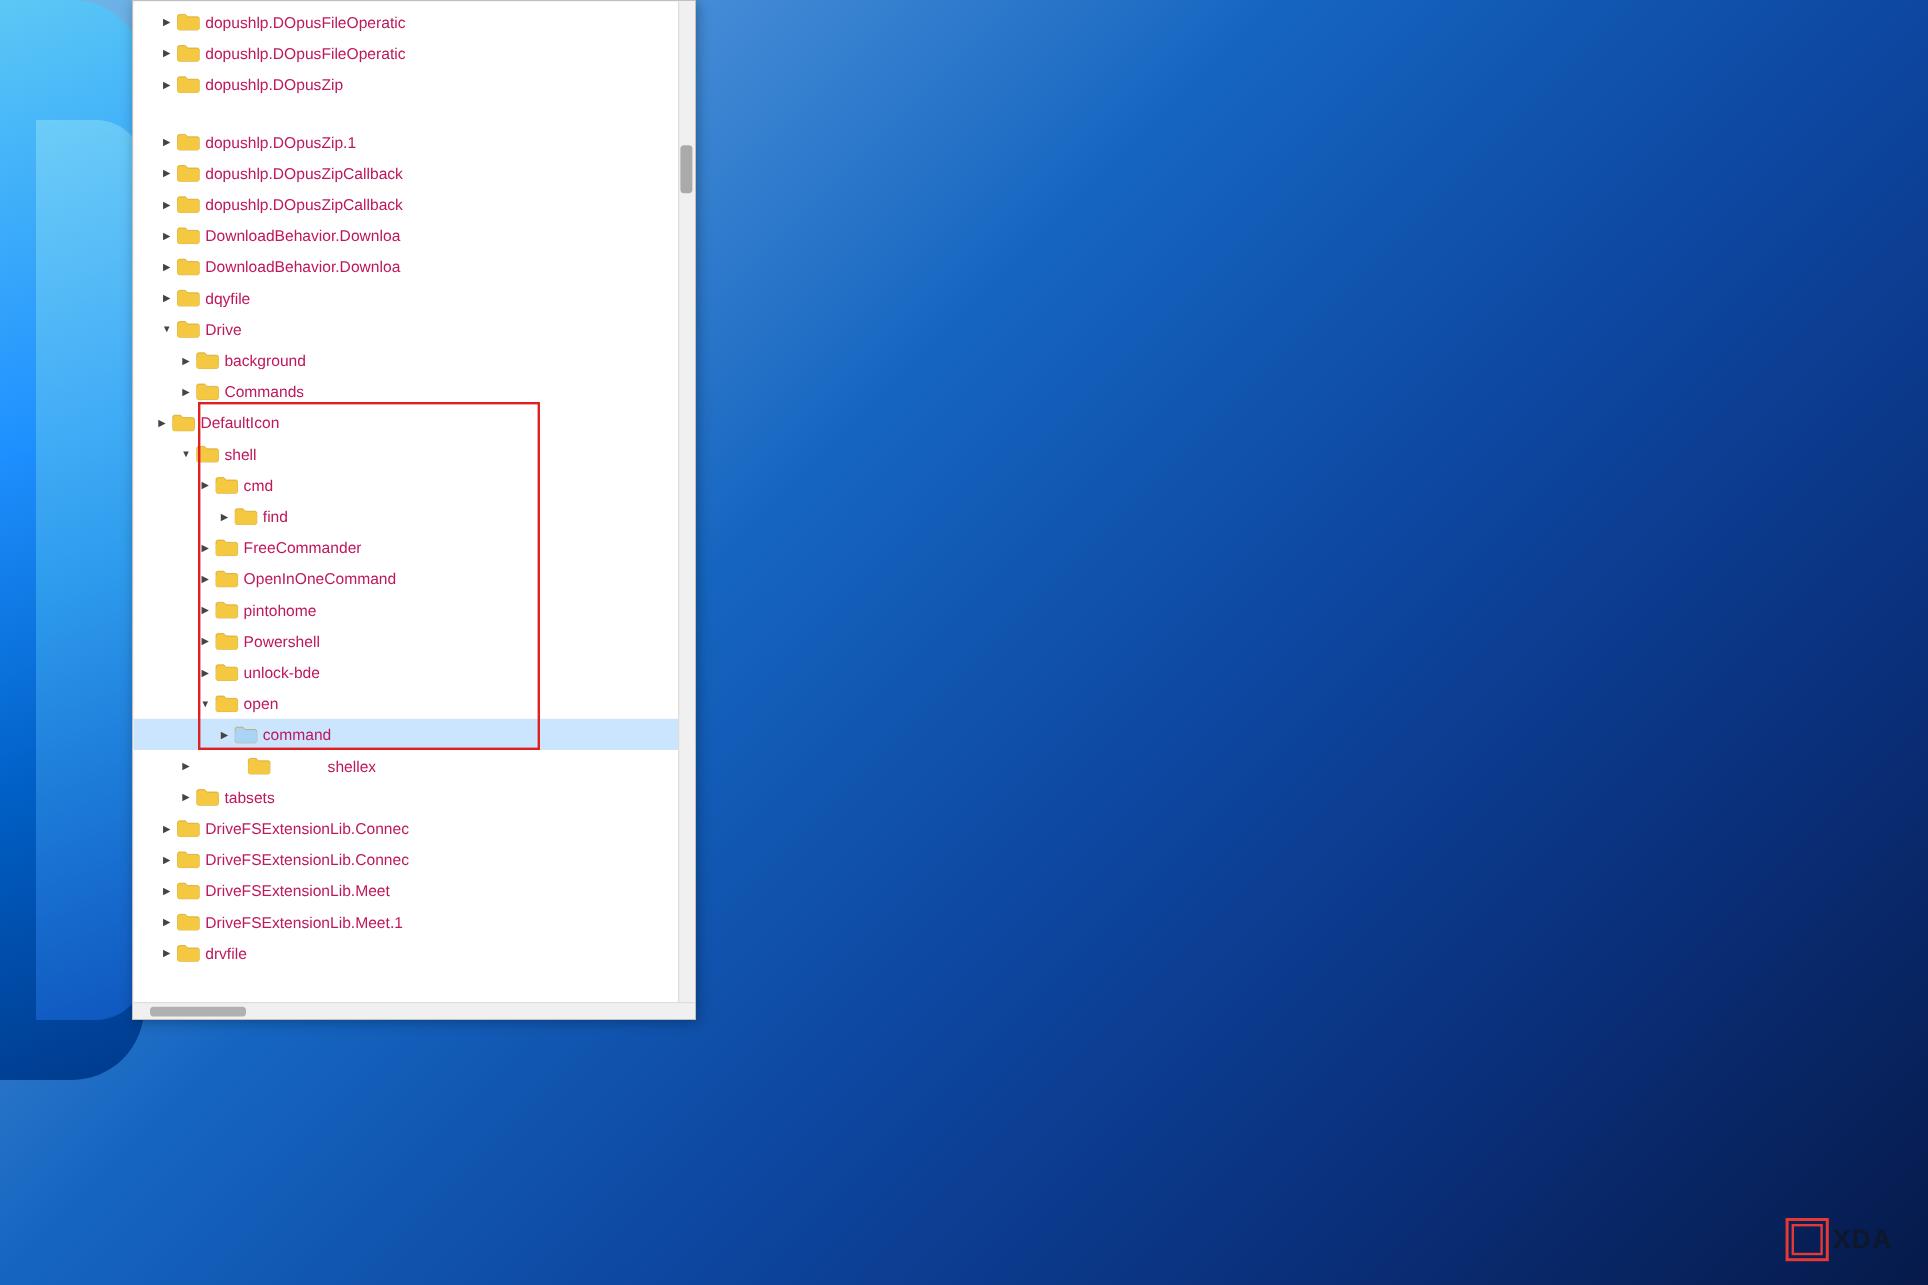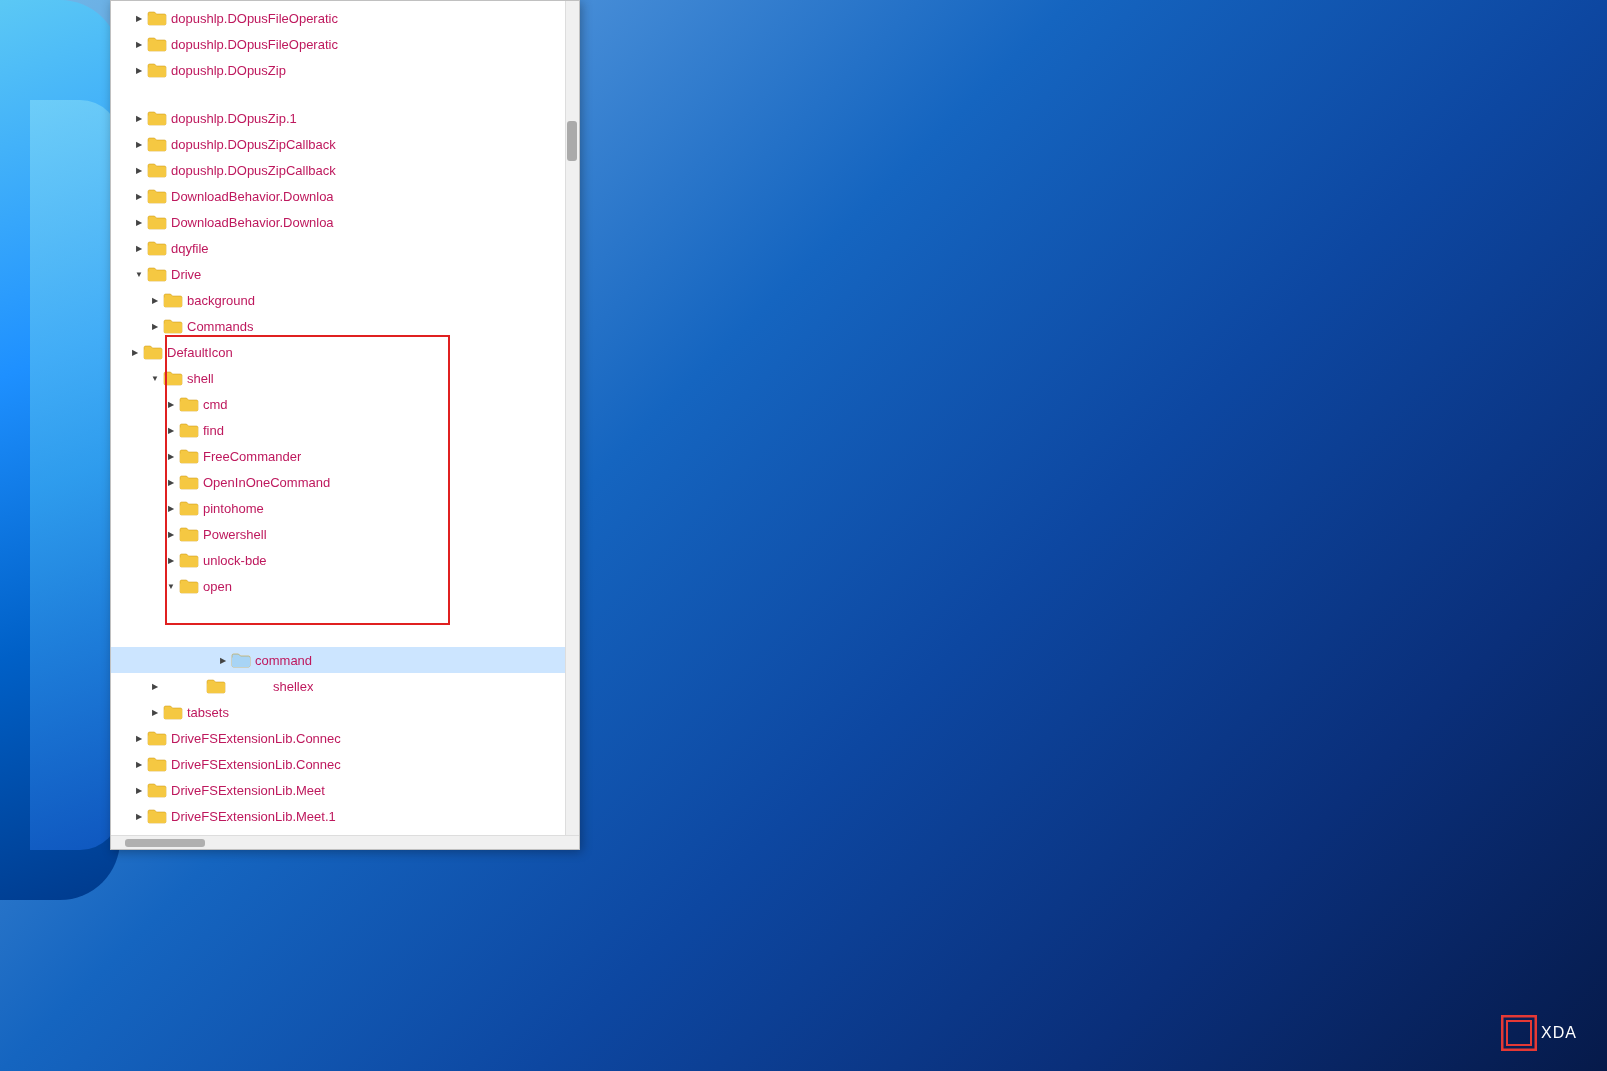--- a/index.html
+++ b/index.html
@@ -167,23 +167,23 @@
       position: absolute;
       bottom: 20px;
       right: 30px;
       z-index: 100;
       display: flex;
       align-items: center;
       gap: 4px;
     }
 
     .xda-text {
-      color: #ffffff;
-      font-size: 16px;
-      font-weight: 400;
+      color: #0f172a;
+      font-size: 22px;
+      font-weight: 700;
       letter-spacing: 1px;
     }
   </style>
 </head>
 <body>
 
 <div class="wallpaper"></div>
 <div class="swirl-left"></div>
 <div class="swirl-left2"></div>
 
@@ -303,21 +303,21 @@
     <span class="item-label">shell</span>
   </div>
       <div class="tree-item" style="padding-left: 52px;">
     <span class="chevron closed"></span>
     <span class="folder-icon"><svg viewBox="0 0 20 16" fill="none" xmlns="http://www.w3.org/2000/svg">
     <path d="M1 3.5C1 2.67 1.67 2 2.5 2H7.5L9.5 4H17.5C18.33 4 19 4.67 19 5.5V13.5C19 14.33 18.33 15 17.5 15H2.5C1.67 15 1 14.33 1 13.5V3.5Z" fill="#f5c842" stroke="#c8920a" stroke-width="0.5"></path>
     <path d="M1 5.5H19V13.5C19 14.33 18.33 15 17.5 15H2.5C1.67 15 1 14.33 1 13.5V5.5Z" fill="#f5c842"></path>
   </svg></span>
     <span class="item-label">cmd</span>
   </div>
-      <div class="tree-item" style="padding-left: 52px;">
+      <div class="tree-item" style="padding-left: 68px;">
     <span class="chevron closed"></span>
     <span class="folder-icon"><svg viewBox="0 0 20 16" fill="none" xmlns="http://www.w3.org/2000/svg">
     <path d="M1 3.5C1 2.67 1.67 2 2.5 2H7.5L9.5 4H17.5C18.33 4 19 4.67 19 5.5V13.5C19 14.33 18.33 15 17.5 15H2.5C1.67 15 1 14.33 1 13.5V3.5Z" fill="#f5c842" stroke="#c8920a" stroke-width="0.5"></path>
     <path d="M1 5.5H19V13.5C19 14.33 18.33 15 17.5 15H2.5C1.67 15 1 14.33 1 13.5V5.5Z" fill="#f5c842"></path>
   </svg></span>
     <span class="item-label">find</span>
   </div>
       <div class="tree-item" style="padding-left: 52px;">
     <span class="chevron closed"></span>
     <span class="folder-icon"><svg viewBox="0 0 20 16" fill="none" xmlns="http://www.w3.org/2000/svg">
@@ -359,21 +359,21 @@
     <span class="item-label">unlock-bde</span>
   </div>
       <div class="tree-item" style="padding-left: 52px;">
     <span class="chevron open"></span>
     <span class="folder-icon"><svg viewBox="0 0 20 16" fill="none" xmlns="http://www.w3.org/2000/svg">
     <path d="M1 3.5C1 2.67 1.67 2 2.5 2H7.5L9.5 4H17.5C18.33 4 19 4.67 19 5.5V13.5C19 14.33 18.33 15 17.5 15H2.5C1.67 15 1 14.33 1 13.5V3.5Z" fill="#f5c842" stroke="#c8920a" stroke-width="0.5"></path>
     <path d="M1 5.5H19V13.5C19 14.33 18.33 15 17.5 15H2.5C1.67 15 1 14.33 1 13.5V5.5Z" fill="#f5c842"></path>
   </svg></span>
     <span class="item-label">open</span>
   </div>
-      <div class="tree-item selected" style="padding-left: 104px; margin-top: 48px;">
+      <div class="tree-item selected" style="padding-left: 68px;">
     <span class="chevron closed"></span>
     <span class="folder-icon"><svg viewBox="0 0 20 16" fill="none" xmlns="http://www.w3.org/2000/svg">
     <path d="M1 3.5C1 2.67 1.67 2 2.5 2H7.5L9.5 4H17.5C18.33 4 19 4.67 19 5.5V13.5C19 14.33 18.33 15 17.5 15H2.5C1.67 15 1 14.33 1 13.5V3.5Z" fill="#a8d4f5" stroke="#c8920a" stroke-width="0.5"></path>
     <path d="M1 5.5H19V13.5C19 14.33 18.33 15 17.5 15H2.5C1.67 15 1 14.33 1 13.5V5.5Z" fill="#a8d4f5"></path>
   </svg></span>
     <span class="item-label">command</span>
   </div>
       <div class="tree-item" style="padding-left: 36px; gap: 43px;">
     <span class="chevron closed"></span>
     <span class="folder-icon"><svg viewBox="0 0 20 16" fill="none" xmlns="http://www.w3.org/2000/svg">

